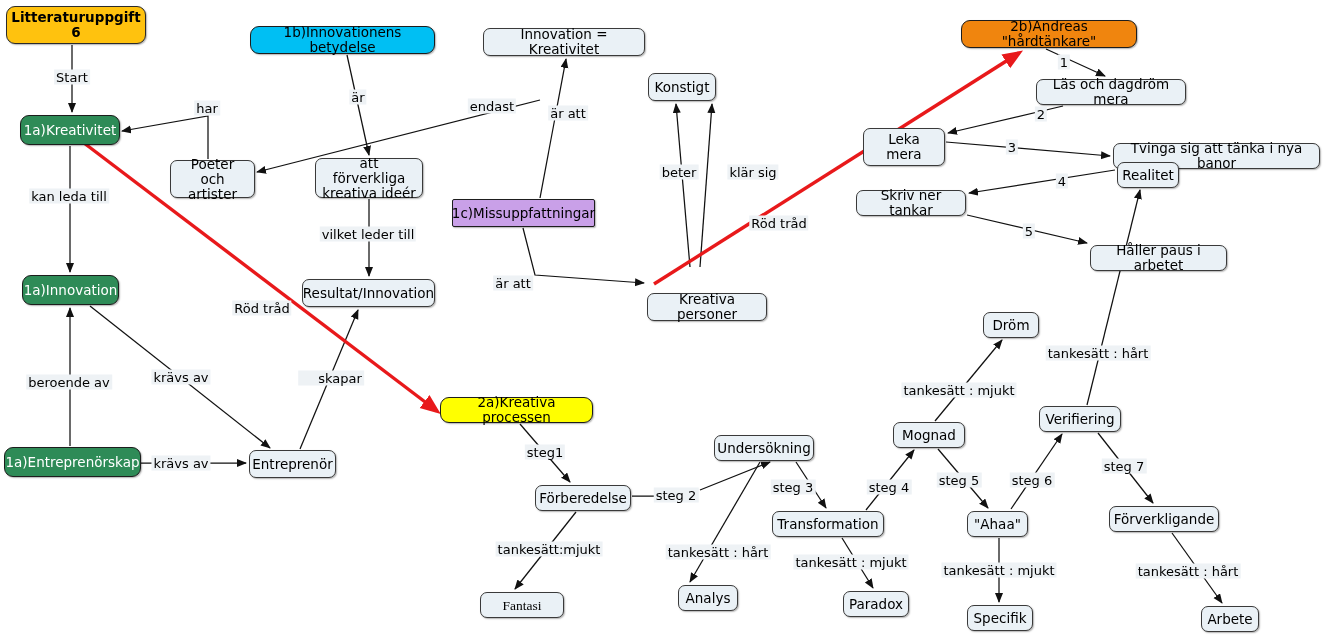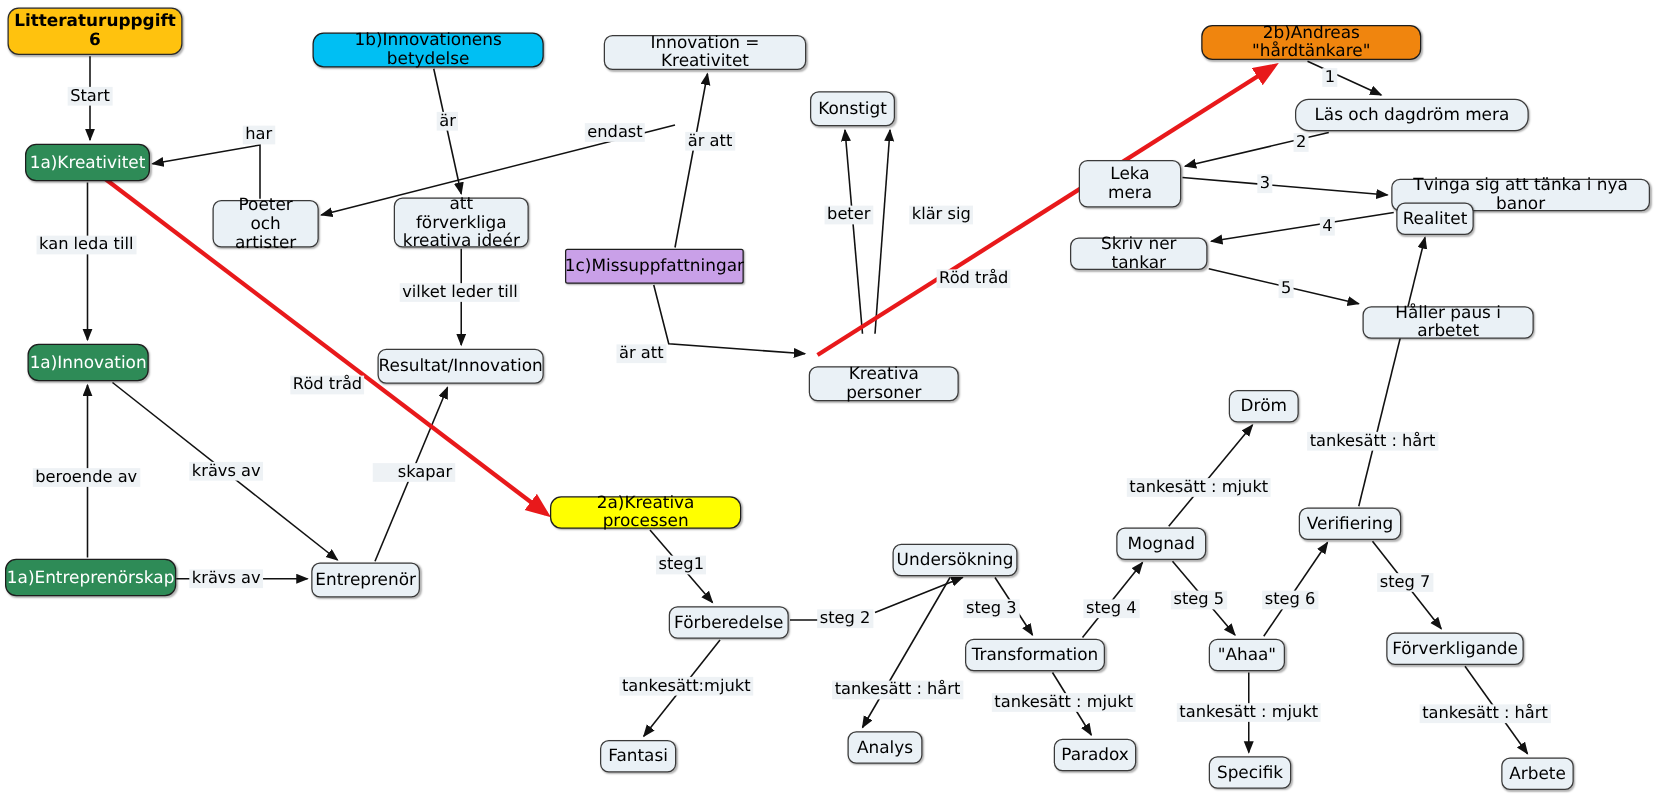--- a/index.html
+++ b/index.html
@@ -151,28 +151,28 @@
       <div class="node concept cyan" style="left: 250px; top: 26px; width: 185px; height: 28px;">1b)Innovationens betydelse</div>
       <div class="node concept " style="left: 315px; top: 158px; width: 108px; height: 40px;">att förverkliga
 kreativa ideér</div>
       <div class="node concept " style="left: 302px; top: 279px; width: 133px; height: 28px;">Resultat/Innovation</div>
       <div class="node concept " style="left: 249px; top: 450px; width: 87px; height: 28px;">Entreprenör</div>
       <div class="node concept " style="left: 483px; top: 28px; width: 162px; height: 28px;">Innovation = Kreativitet</div>
       <div class="node concept purple" style="left: 452px; top: 199px; width: 143px; height: 28px;">1c)Missuppfattningar</div>
       <div class="node concept " style="left: 648px; top: 73px; width: 68px; height: 28px;">Konstigt</div>
       <div class="node concept " style="left: 647px; top: 268px; width: 120px; height: 28px; margin-top: 25px;">Kreativa personer</div>
       <div class="node concept orange" style="left: 961px; top: 20px; width: 176px; height: 28px;">2b)Andreas "hårdtänkare"</div>
-      <div class="node concept " style="left: 1036px; top: 79px; width: 187px; height: 26px; border-radius: 11px;">Läs och dagdröm mera</div>
+      <div class="node concept " style="left: 1036px; top: 79px; width: 150px; height: 26px;">Läs och dagdröm mera</div>
       <div class="node concept " style="left: 863px; top: 128px; width: 82px; height: 38px;">Leka mera</div>
       <div class="node concept " style="left: 1113px; top: 143px; width: 207px; height: 26px;">Tvinga sig att tänka i nya banor</div>
       <div class="node concept " style="left: 856px; top: 190px; width: 110px; height: 26px;">Skriv ner tankar</div>
       <div class="node concept " style="left: 1090px; top: 245px; width: 137px; height: 26px;">Håller paus i arbetet</div>
       <div class="node concept yellow" style="left: 440px; top: 397px; width: 153px; height: 26px;">2a)Kreativa processen</div>
       <div class="node concept " style="left: 535px; top: 485px; width: 96px; height: 26px;">Förberedelse</div>
-      <div class="node concept " style="left: 480px; top: 592px; width: 61px; height: 26px;">Fantasi</div>
+      <div class="node concept " style="left: 480px; top: 592px; width: 84px; height: 26px; font-family: Liberation Serif, serif;">Fantasi</div>
       <div class="node concept " style="left: 714px; top: 435px; width: 100px; height: 26px;">Undersökning</div>
       <div class="node concept " style="left: 654px; top: 585px; width: 60px; height: 26px; margin-left: 24px;">Analys</div>
       <div class="node concept " style="left: 772px; top: 511px; width: 112px; height: 26px;">Transformation</div>
       <div class="node concept " style="left: 843px; top: 591px; width: 66px; height: 26px;">Paradox</div>
       <div class="node concept " style="left: 893px; top: 422px; width: 72px; height: 26px;">Mognad</div>
       <div class="node concept " style="left: 983px; top: 312px; width: 56px; height: 26px;">Dröm</div>
       <div class="node concept " style="left: 967px; top: 511px; width: 61px; height: 26px;">"Ahaa"</div>
       <div class="node concept " style="left: 967px; top: 605px; width: 66px; height: 26px;">Specifik</div>
       <div class="node concept " style="left: 1039px; top: 406px; width: 82px; height: 26px;">Verifiering</div>
       <div class="node concept " style="left: 1117px; top: 162px; width: 62px; height: 26px;">Realitet</div>

